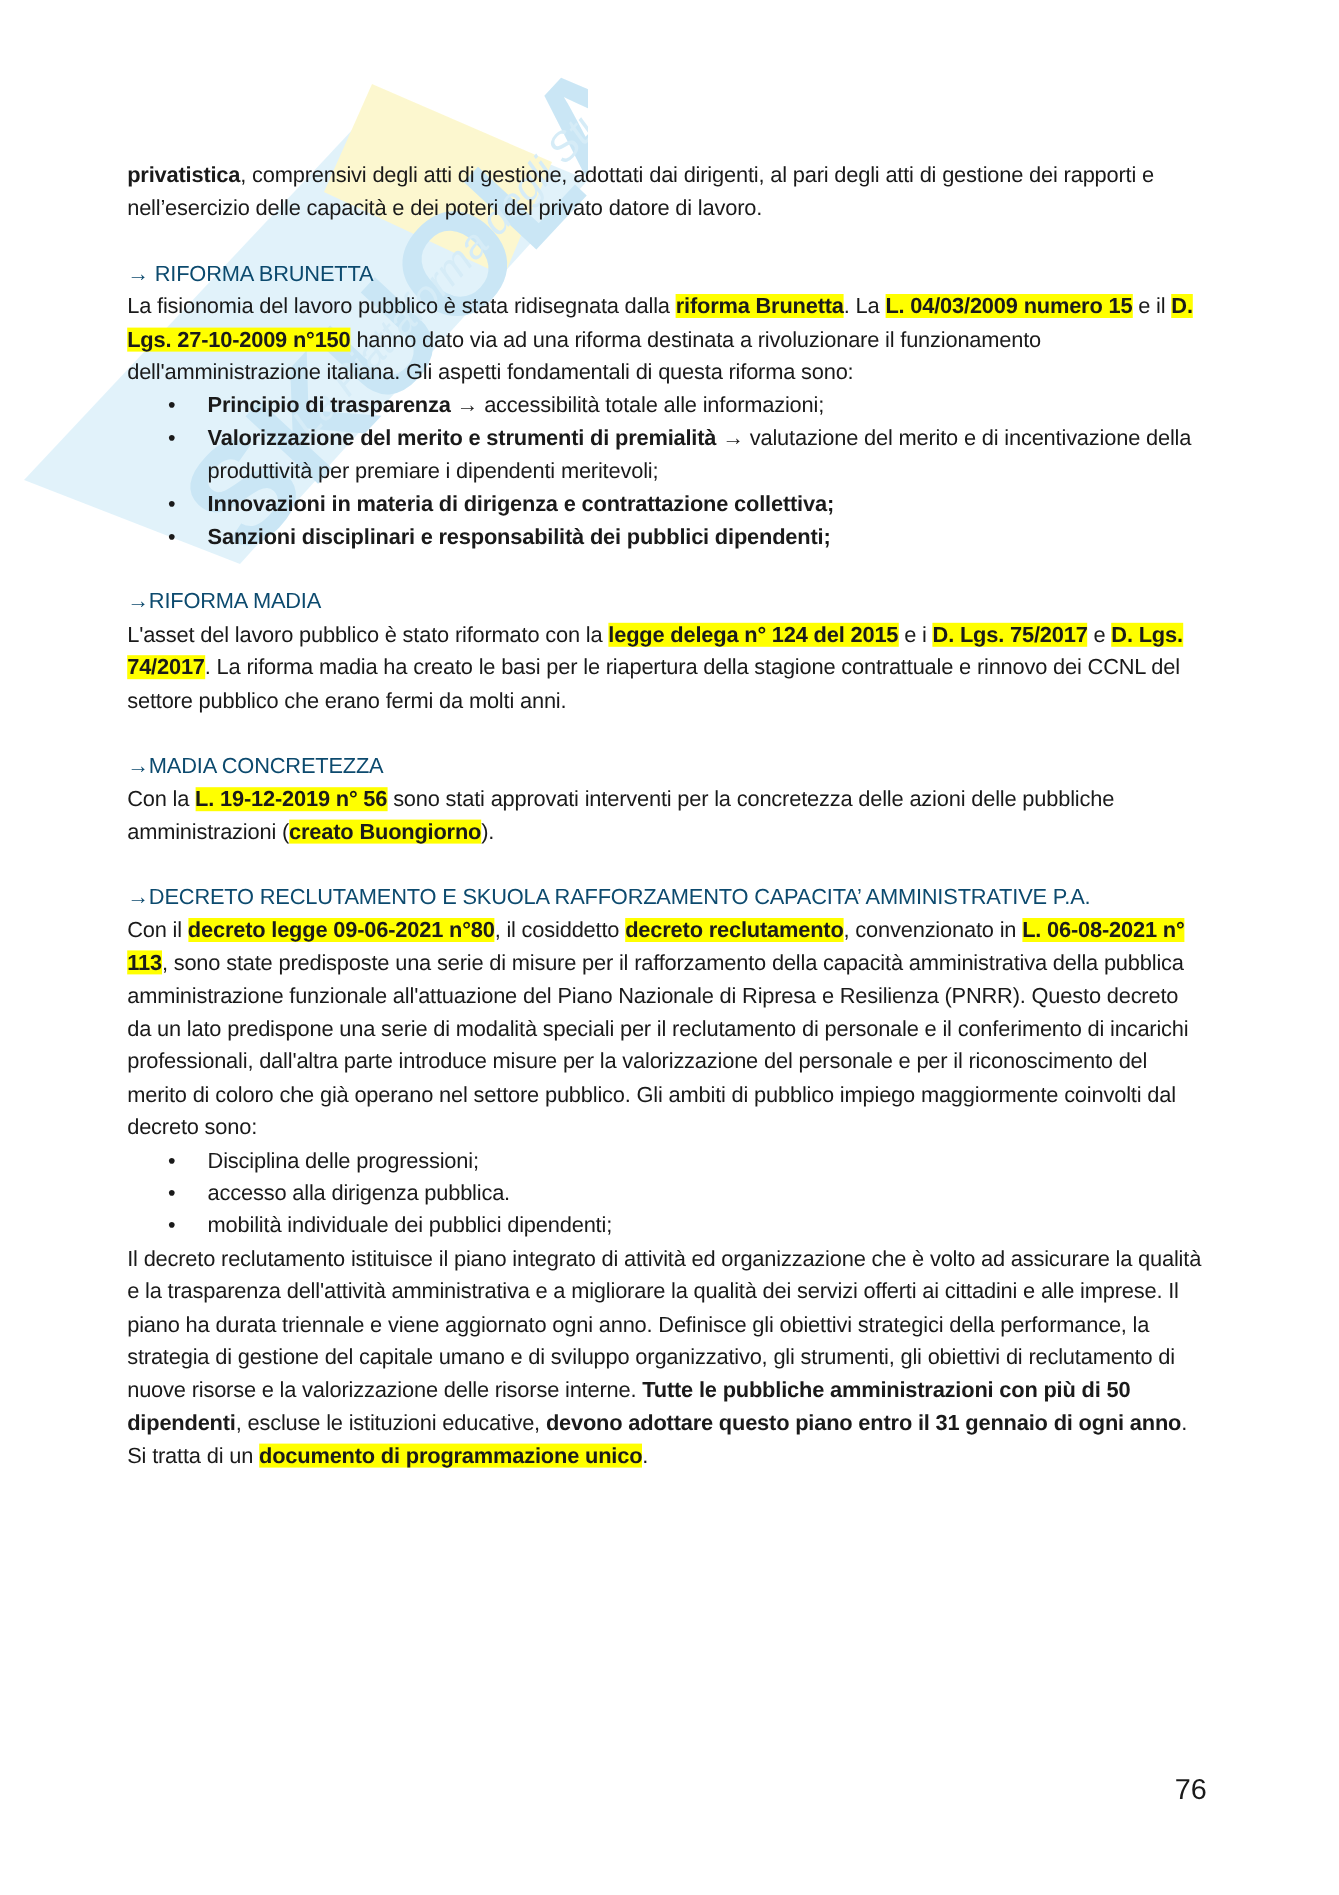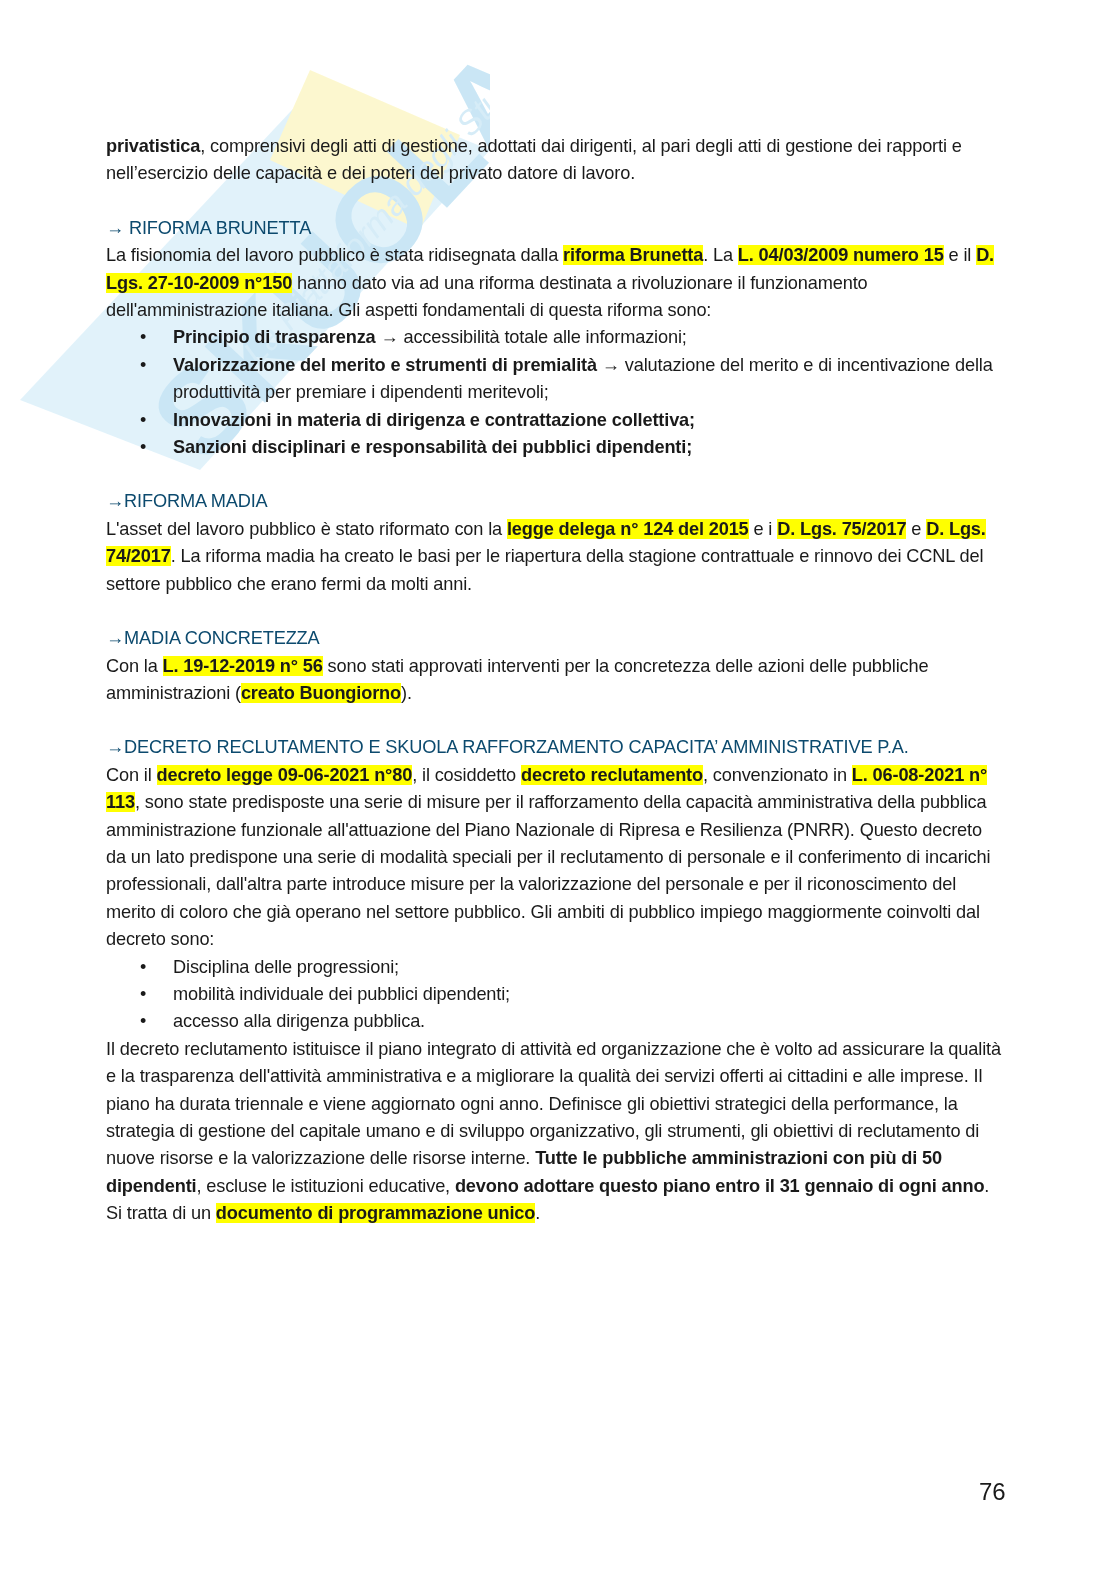--- a/index.html
+++ b/index.html
@@ -85,21 +85,21 @@
   <div class="gap"></div>
 
   <p class="heading">
     <span>→</span><span>DECRETO RECLUTAMENTO E SKUOLA RAFFORZAMENTO CAPACITA’ AMMINISTRATIVE P.A.</span>
   </p>
   <p>
     <span>Con il </span><span class="hl">decreto legge 09-06-2021 n°80</span><span>, il cosiddetto </span><span class="hl">decreto reclutamento</span><span>, convenzionato in </span><span class="hl">L. 06-08-2021 n° 113</span><span>, sono state predisposte una serie di misure per il rafforzamento della capacità amministrativa della pubblica amministrazione funzionale all'attuazione del Piano Nazionale di Ripresa e Resilienza (PNRR). Questo decreto da un lato predispone una serie di modalità speciali per il reclutamento di personale e il conferimento di incarichi professionali, dall'altra parte introduce misure per la valorizzazione del personale e per il riconoscimento del merito di coloro che già operano nel settore pubblico. Gli ambiti di pubblico impiego maggiormente coinvolti dal decreto sono:</span>
   </p>
   <ul>
     <li>Disciplina delle progressioni;</li>
+    <li>accesso alla dirigenza pubblica.</li>
     <li>mobilità individuale dei pubblici dipendenti;</li>
-    <li>accesso alla dirigenza pubblica.</li>
   </ul>
   <p>
     <span>Il decreto reclutamento istituisce il piano integrato di attività ed organizzazione che è volto ad assicurare la qualità e la  trasparenza dell'attività amministrativa e a migliorare la qualità dei servizi offerti ai cittadini e alle imprese. Il piano ha durata triennale e viene aggiornato ogni anno. Definisce gli obiettivi strategici della performance, la strategia di gestione del capitale umano e di sviluppo organizzativo, gli strumenti, gli obiettivi di reclutamento di nuove risorse e la valorizzazione delle risorse interne. </span><span class="b">Tutte le pubbliche amministrazioni con più di 50 dipendenti</span><span>, escluse le istituzioni educative, </span><span class="b">devono adottare questo piano entro il 31 gennaio di ogni anno</span><span>. Si tratta di un </span><span class="hl">documento di programmazione unico</span><span>.</span>
   </p>
 </div>
 
 <div class="pagenum">76</div>
 
 </body></html>

